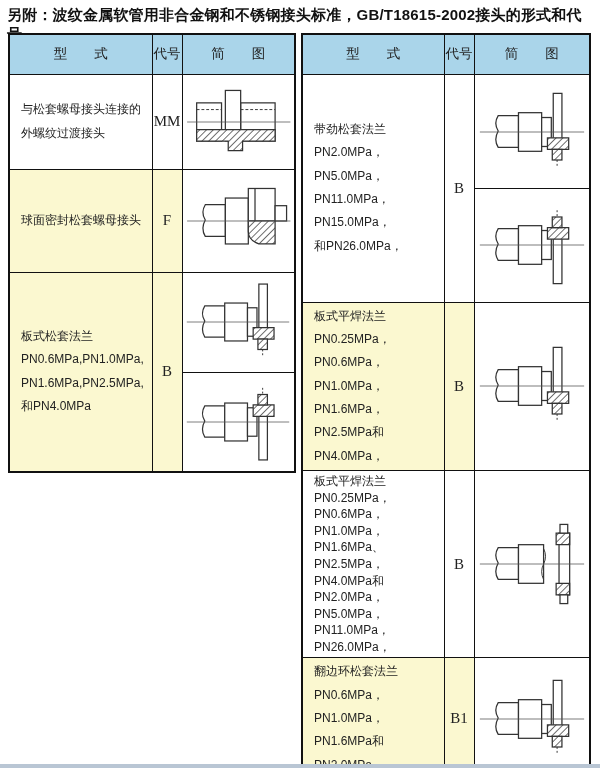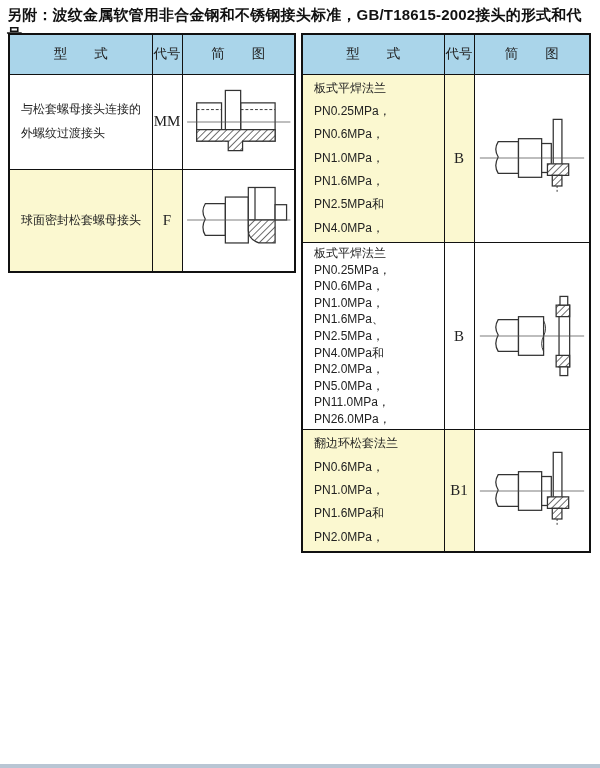--- a/index.html
+++ b/index.html
@@ -202,35 +202,73 @@
     <td class="t bg-y">球面密封松套螺母接头</td>
     <td class="c bg-y">F</td>
     <td class="d">
       <div class="dwrap">
             <svg class="dg" width="112" height="88" viewBox="0 0 116 92">
               <use href="#d-f"></use>
             </svg>
           </div>
     </td>
   </tr>
+  <tr style="height:200px">
+    <td class="t bg-y">板式松套法兰
+PN0.6MPa,PN1.0MPa,
+PN1.6MPa,PN2.5MPa,
+和PN4.0MPa</td>
+    <td class="c bg-y">B</td>
+    <td class="d">
+      <div class="sub first" style="height:99px">
+        <svg class="dg" width="110" height="88" viewBox="0 0 116 92">
+              <use href="#d-fl-dn"></use>
+            </svg>
+      </div>
+      <div class="sub" style="height:98px">
+        <svg class="dg" width="110" height="88" viewBox="0 0 116 92">
+              <use href="#d-fl-up"></use>
+            </svg>
+      </div>
+    </td>
+  </tr>
 </tbody>
   </table>
 
 <table class="jt" id="tbl-right">
   <colgroup>
       <col style="width:142px">
       <col style="width:30px">
       <col>
     </colgroup>
   <tbody>
       <tr style="height:40px">
     <td class="hd">型　　式</td>
     <td class="hd">代号</td>
     <td class="hd">简　　图</td>
   </tr>
+  <tr style="height:228px">
+    <td class="t">带劲松套法兰
+PN2.0MPa，PN5.0MPa，
+PN11.0MPa，PN15.0MPa，
+和PN26.0MPa，</td>
+    <td class="c">B</td>
+    <td class="d">
+      <div class="sub first" style="height:113px">
+        <svg class="dg" width="112" height="92" viewBox="0 0 116 92">
+              <use href="#d-fl-dn"></use>
+            </svg>
+      </div>
+      <div class="sub" style="height:112px">
+        <svg class="dg" width="112" height="92" viewBox="0 0 116 92">
+              <use href="#d-fl-up"></use>
+            </svg>
+      </div>
+    </td>
+  </tr>
   <tr style="height:122px">
     <td class="t bg-y">板式平焊法兰
 PN0.25MPa，PN0.6MPa，
 PN1.0MPa，PN1.6MPa，
 PN2.5MPa和PN4.0MPa，</td>
     <td class="c bg-y">B</td>
     <td class="d">
       <div class="dwrap">
             <svg class="dg" width="112" height="90" viewBox="0 0 116 92">
               <use href="#d-fl-dn"></use>

